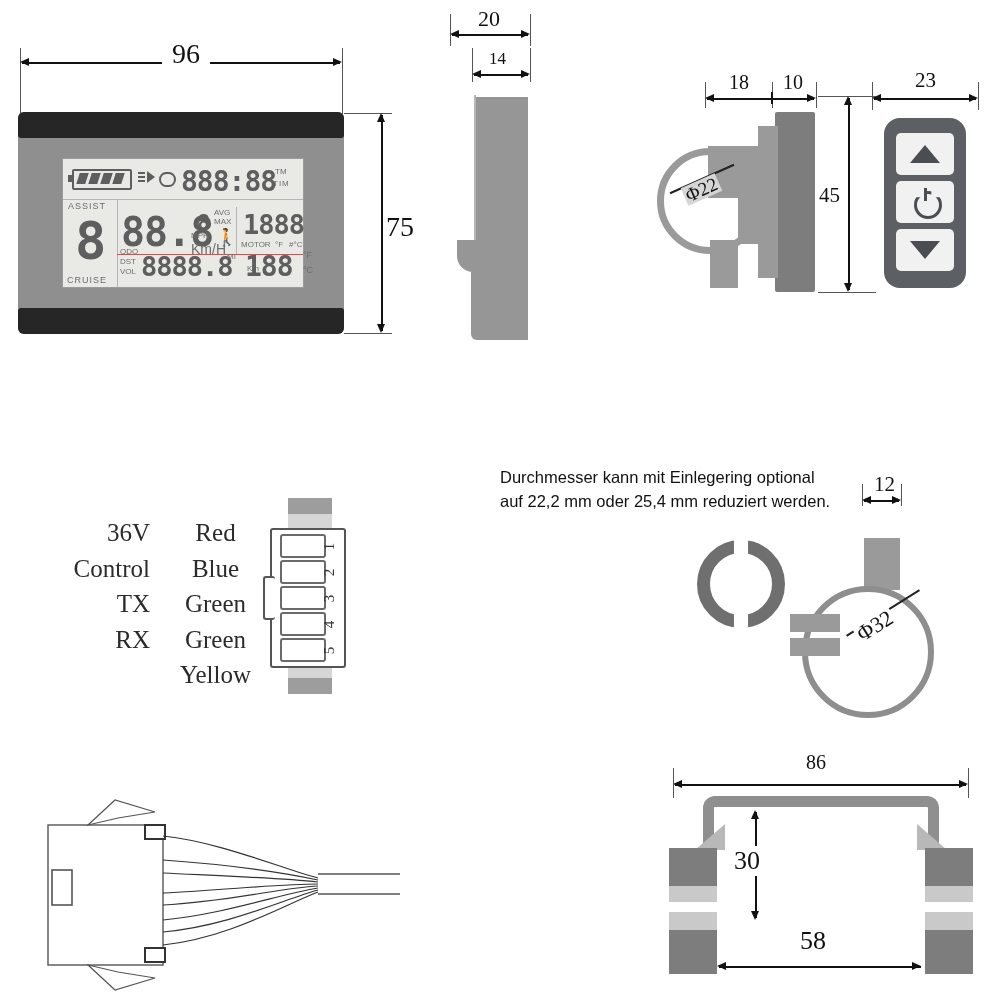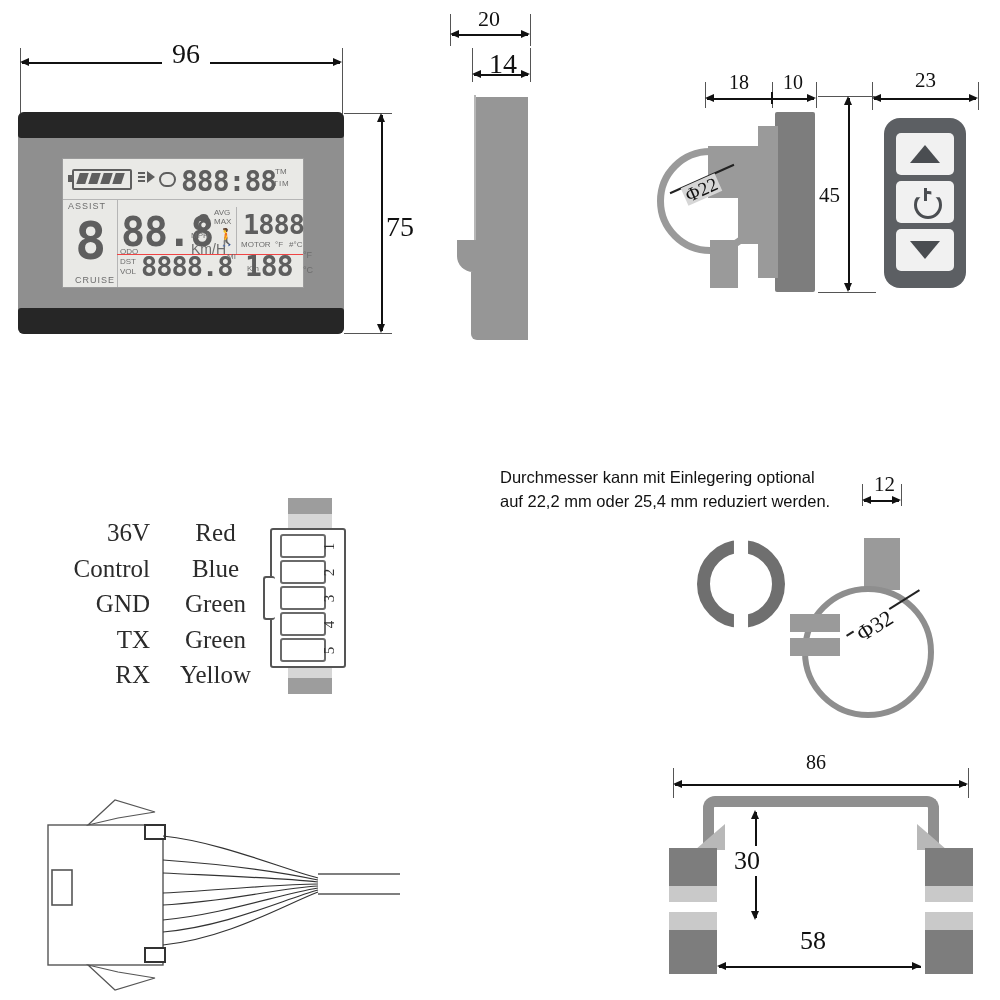--- a/index.html
+++ b/index.html
@@ -120,21 +120,21 @@
         </div>
         <div class="usbico"></div>
         <div class="abs seg" style="left:118px;top:6px;font-size:28px;">888:88</div>
         <div class="abs tiny" style="left:212px;top:9px;font-size:8px;">TM</div>
         <div class="abs tiny" style="left:210px;top:21px;font-size:8px;letter-spacing:1px;">TIM</div>
       </div>
 
       <div class="lcd-left">
         <div class="abs tiny" style="left:5px;top:3px;font-size:9px;letter-spacing:1px;">ASSIST</div>
         <div class="abs seg" style="left:12px;top:12px;font-size:52px;">8</div>
-        <div class="abs tiny" style="left:12px;bottom:2px;font-size:9px;letter-spacing:1px;">CRUISE</div>
+        <div class="abs tiny" style="left:4px;bottom:2px;font-size:9px;letter-spacing:1px;">CRUISE</div>
       </div>
 
       <div class="lcd-mid">
         <div class="abs seg" style="left:4px;top:2px;font-size:40px;">88.8</div>
         <div class="abs seg" style="left:80px;top:3px;font-size:22px;">8</div>
         <div class="abs tiny" style="left:97px;top:2px;font-size:8px;">AVG</div>
         <div class="abs tiny" style="left:97px;top:11px;font-size:8px;">MAX</div>
         <div class="abs tiny" style="left:74px;top:25px;font-size:8px;">MPH</div>
         <div class="abs tiny" style="left:74px;top:35px;font-size:14px;">Km/H</div>
         <div class="abs walker" style="left:99px;top:22px;">🚶</div>
@@ -167,21 +167,21 @@
   <div class="hline" style="left:452px;top:34px;width:76px;"></div>
   <div class="arrL" style="left:450px;top:30px;"></div>
   <div class="arrR" style="left:521px;top:30px;"></div>
   <div class="abs dimtext" style="left:478px;top:8px;font-size:22px;">20</div>
 
   <div class="ext" style="left:472px;top:48px;height:34px;"></div>
   <div class="ext" style="left:530px;top:48px;height:34px;"></div>
   <div class="hline" style="left:474px;top:74px;width:54px;"></div>
   <div class="arrL" style="left:472px;top:70px;"></div>
   <div class="arrR" style="left:521px;top:70px;"></div>
-  <div class="abs dimtext" style="left:489px;top:50px;font-size:28px;">14</div>
+  <div class="abs dimtext" style="left:489px;top:50px;font-size:17px;">14</div>
 
   <div class="profile-body" style="left:476px;top:97px;width:52px;height:143px;"></div>
   <div class="profile-body" style="left:457px;top:240px;width:71px;height:32px;border-radius:0 0 0 16px;"></div>
   <div class="profile-body" style="left:471px;top:272px;width:57px;height:68px;border-radius:0 0 0 6px;"></div>
   <div class="abs" style="left:474px;top:95px;width:2px;height:145px;background:#b7b7b7;"></div>
 </div>
 
 <div class="abs">
   <div class="ext" style="left:705px;top:82px;height:26px;"></div>
   <div class="ext" style="left:772px;top:82px;height:26px;"></div>
@@ -229,21 +229,20 @@
     <div class="padbtn" style="left:12px;top:111px;width:58px;height:42px;">
       <div class="triD" style="left:14px;top:12px;"></div>
     </div>
   </div>
 </div>
 
 <div class="abs">
   <div class="wirecol" style="left:30px;top:515px;width:120px;text-align:right;">
     <div>36V</div>
     <div>Control</div>
-    <div>GND</div>
     <div>TX</div>
     <div>RX</div>
   </div>
   <div class="wirecol" style="left:158px;top:515px;width:115px;text-align:center;">
     <div>Red</div>
     <div>Blue</div>
     <div>Green</div>
     <div>Green</div>
     <div>Yellow</div>
   </div>

